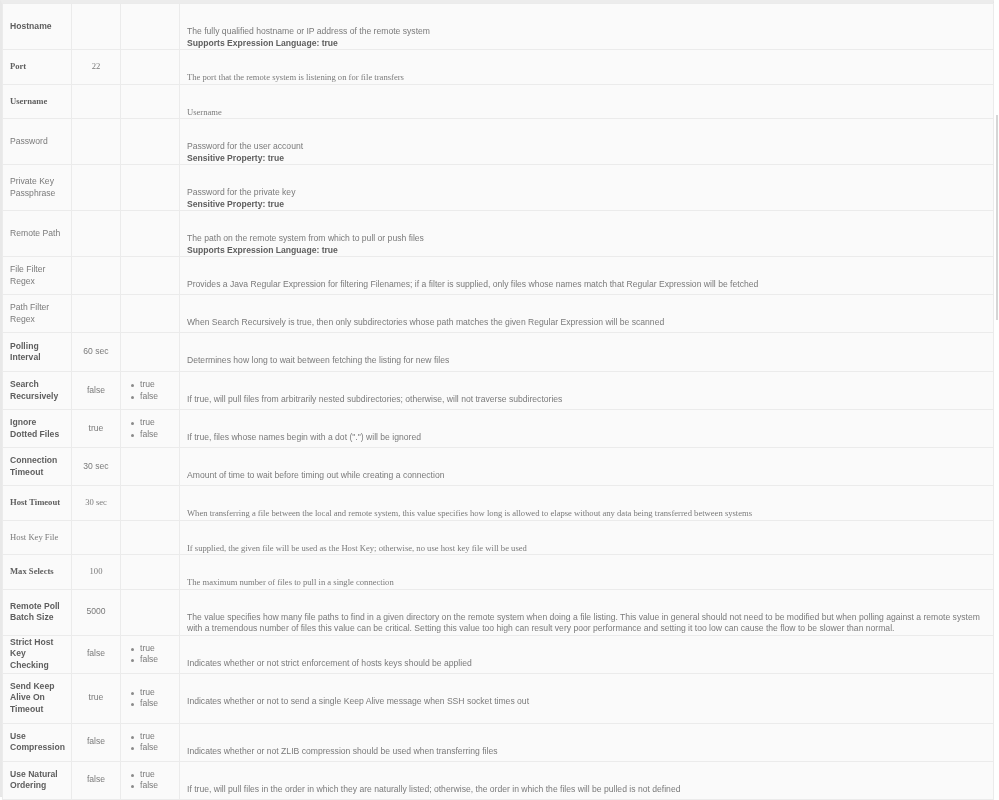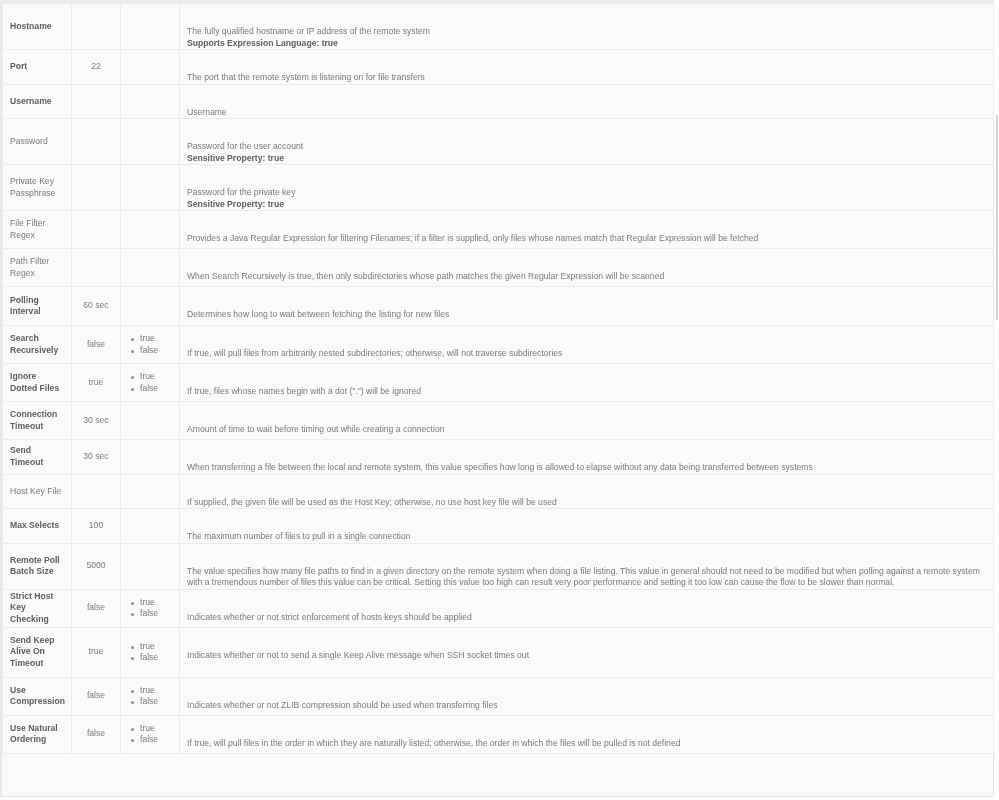--- a/index.html
+++ b/index.html
@@ -88,21 +88,21 @@
   ul.allowed-list li::before {
     content: "";
     position: absolute;
     left: 1px;
     top: 5px;
     width: 3px;
     height: 3px;
     border-radius: 50%;
     background: #8a8a8a;
   }
-  tr.h27 td { height: 27px; }
+  tr.h27 td { height: 27px; font-family: Liberation Serif, serif; }
   tr.h37 td { height: 37px; }
   tr.h38 td { height: 38px; }
   tr.h39 td { height: 39px; }
   tr.h50 td { height: 50px; }
 </style>
 </head>
 <body>
 
 <div class="frame">
   <table>
@@ -158,20 +158,29 @@
   <tr class="h38">
     <td class="name">Private Key Passphrase</td>
     <td class="default"></td>
     <td class="allowed"></td>
     <td class="desc">
       <div class="desc-text">Password for the private key</div>
       <div class="extra">Sensitive Property: true</div>
     </td>
   </tr>
 
+  <tr class="h38">
+    <td class="name">Remote Path</td>
+    <td class="default"></td>
+    <td class="allowed"></td>
+    <td class="desc">
+      <div class="desc-text">The path on the remote system from which to pull or push files</div>
+      <div class="extra">Supports Expression Language: true</div>
+    </td>
+  </tr>
 
   <tr class="h38">
     <td class="name">File Filter Regex</td>
     <td class="default"></td>
     <td class="allowed"></td>
     <td class="desc">
       <div class="desc-text">Provides a Java Regular Expression for filtering Filenames; if a filter is supplied, only files whose names match that Regular Expression will be fetched</div>
 
     </td>
   </tr>
@@ -231,21 +240,21 @@
     <td class="name req">Connection Timeout</td>
     <td class="default">30 sec</td>
     <td class="allowed"></td>
     <td class="desc">
       <div class="desc-text">Amount of time to wait before timing out while creating a connection</div>
 
     </td>
   </tr>
 
   <tr class="h27">
-    <td class="name req">Send Timeout</td>
+    <td class="name req">Host Timeout</td>
     <td class="default">30 sec</td>
     <td class="allowed"></td>
     <td class="desc">
       <div class="desc-text">When transferring a file between the local and remote system, this value specifies how long is allowed to elapse without any data being transferred between systems</div>
 
     </td>
   </tr>
 
   <tr class="h27">
     <td class="name">Host Key File</td>

